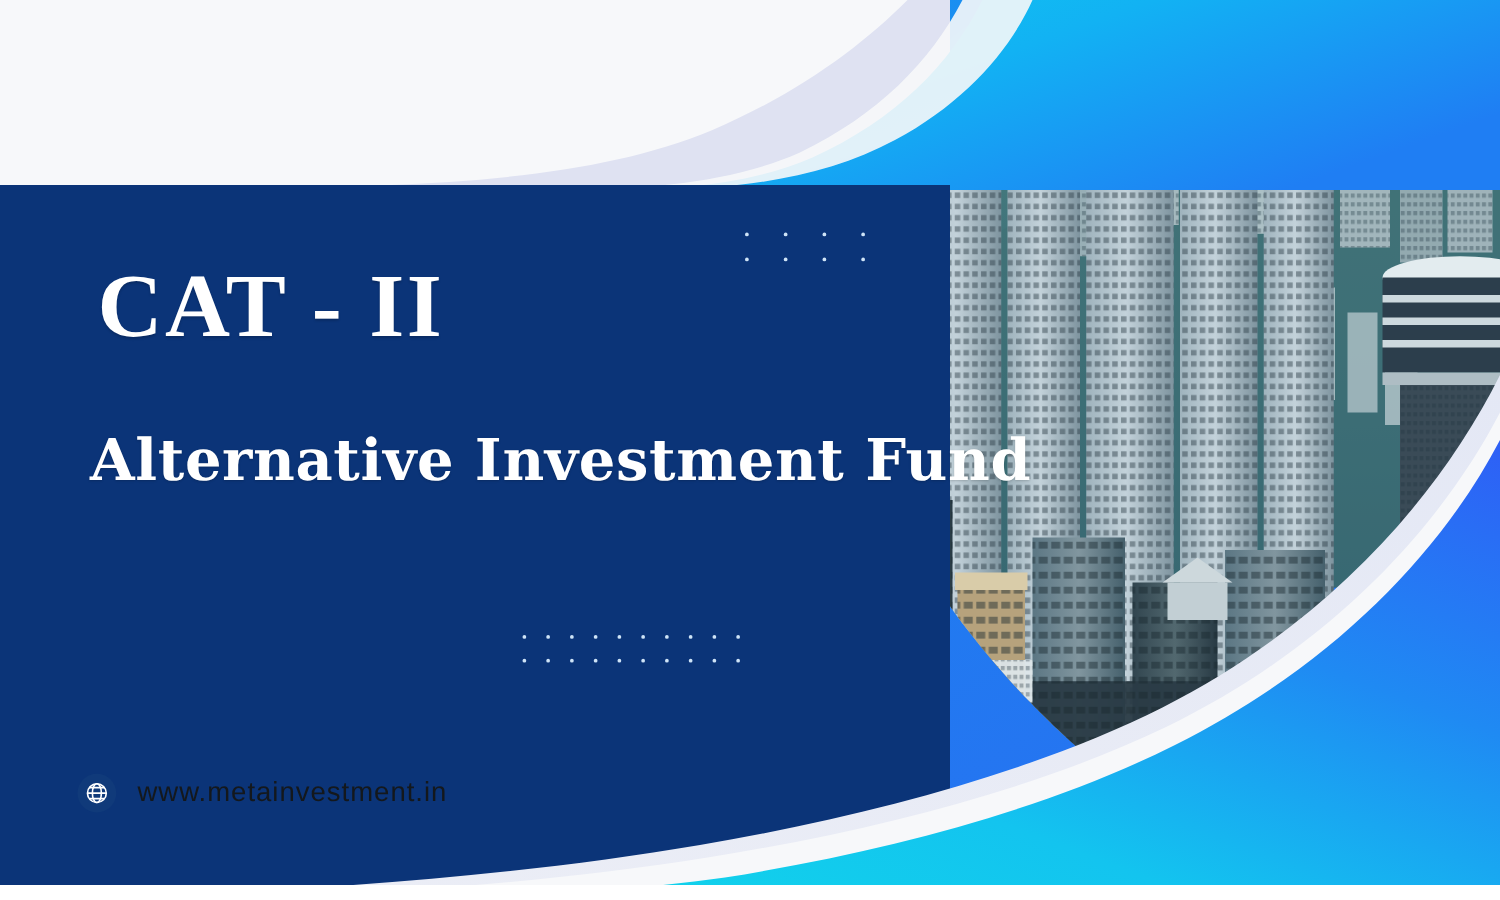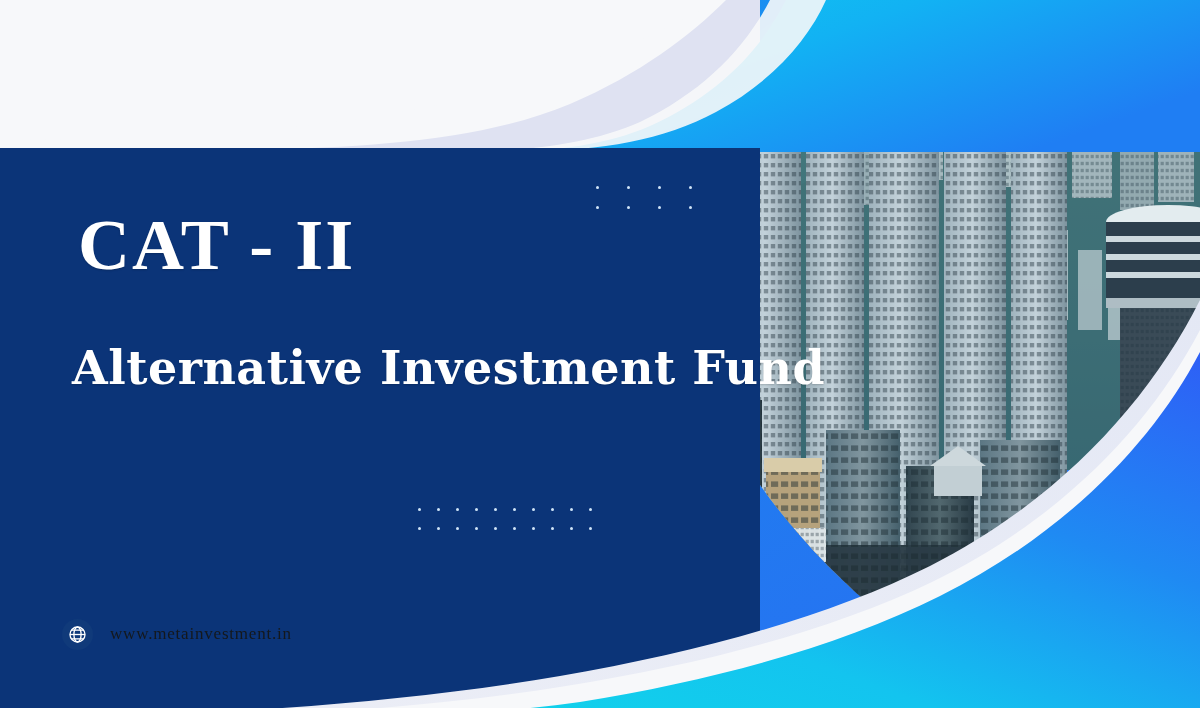--- a/index.html
+++ b/index.html
@@ -132,22 +132,22 @@
     width: 31px;
     height: 31px;
     border-radius: 50%;
     background: #103a7a;
     display: flex;
     align-items: center;
     justify-content: center;
     flex: none;
   }
   #url-text {
-    font-family: Liberation Serif, serif;
-    font-size: 17px;
+    font-family: Liberation Sans, sans-serif;
+    font-size: 22px;
     letter-spacing: 0.8px;
     color: #14181c;
     white-space: nowrap;
   }
 
   
   #bg-photo   { z-index: 1; }
   #curves-top { z-index: 6; }
   #curves-bot { z-index: 7; }
 </style>

